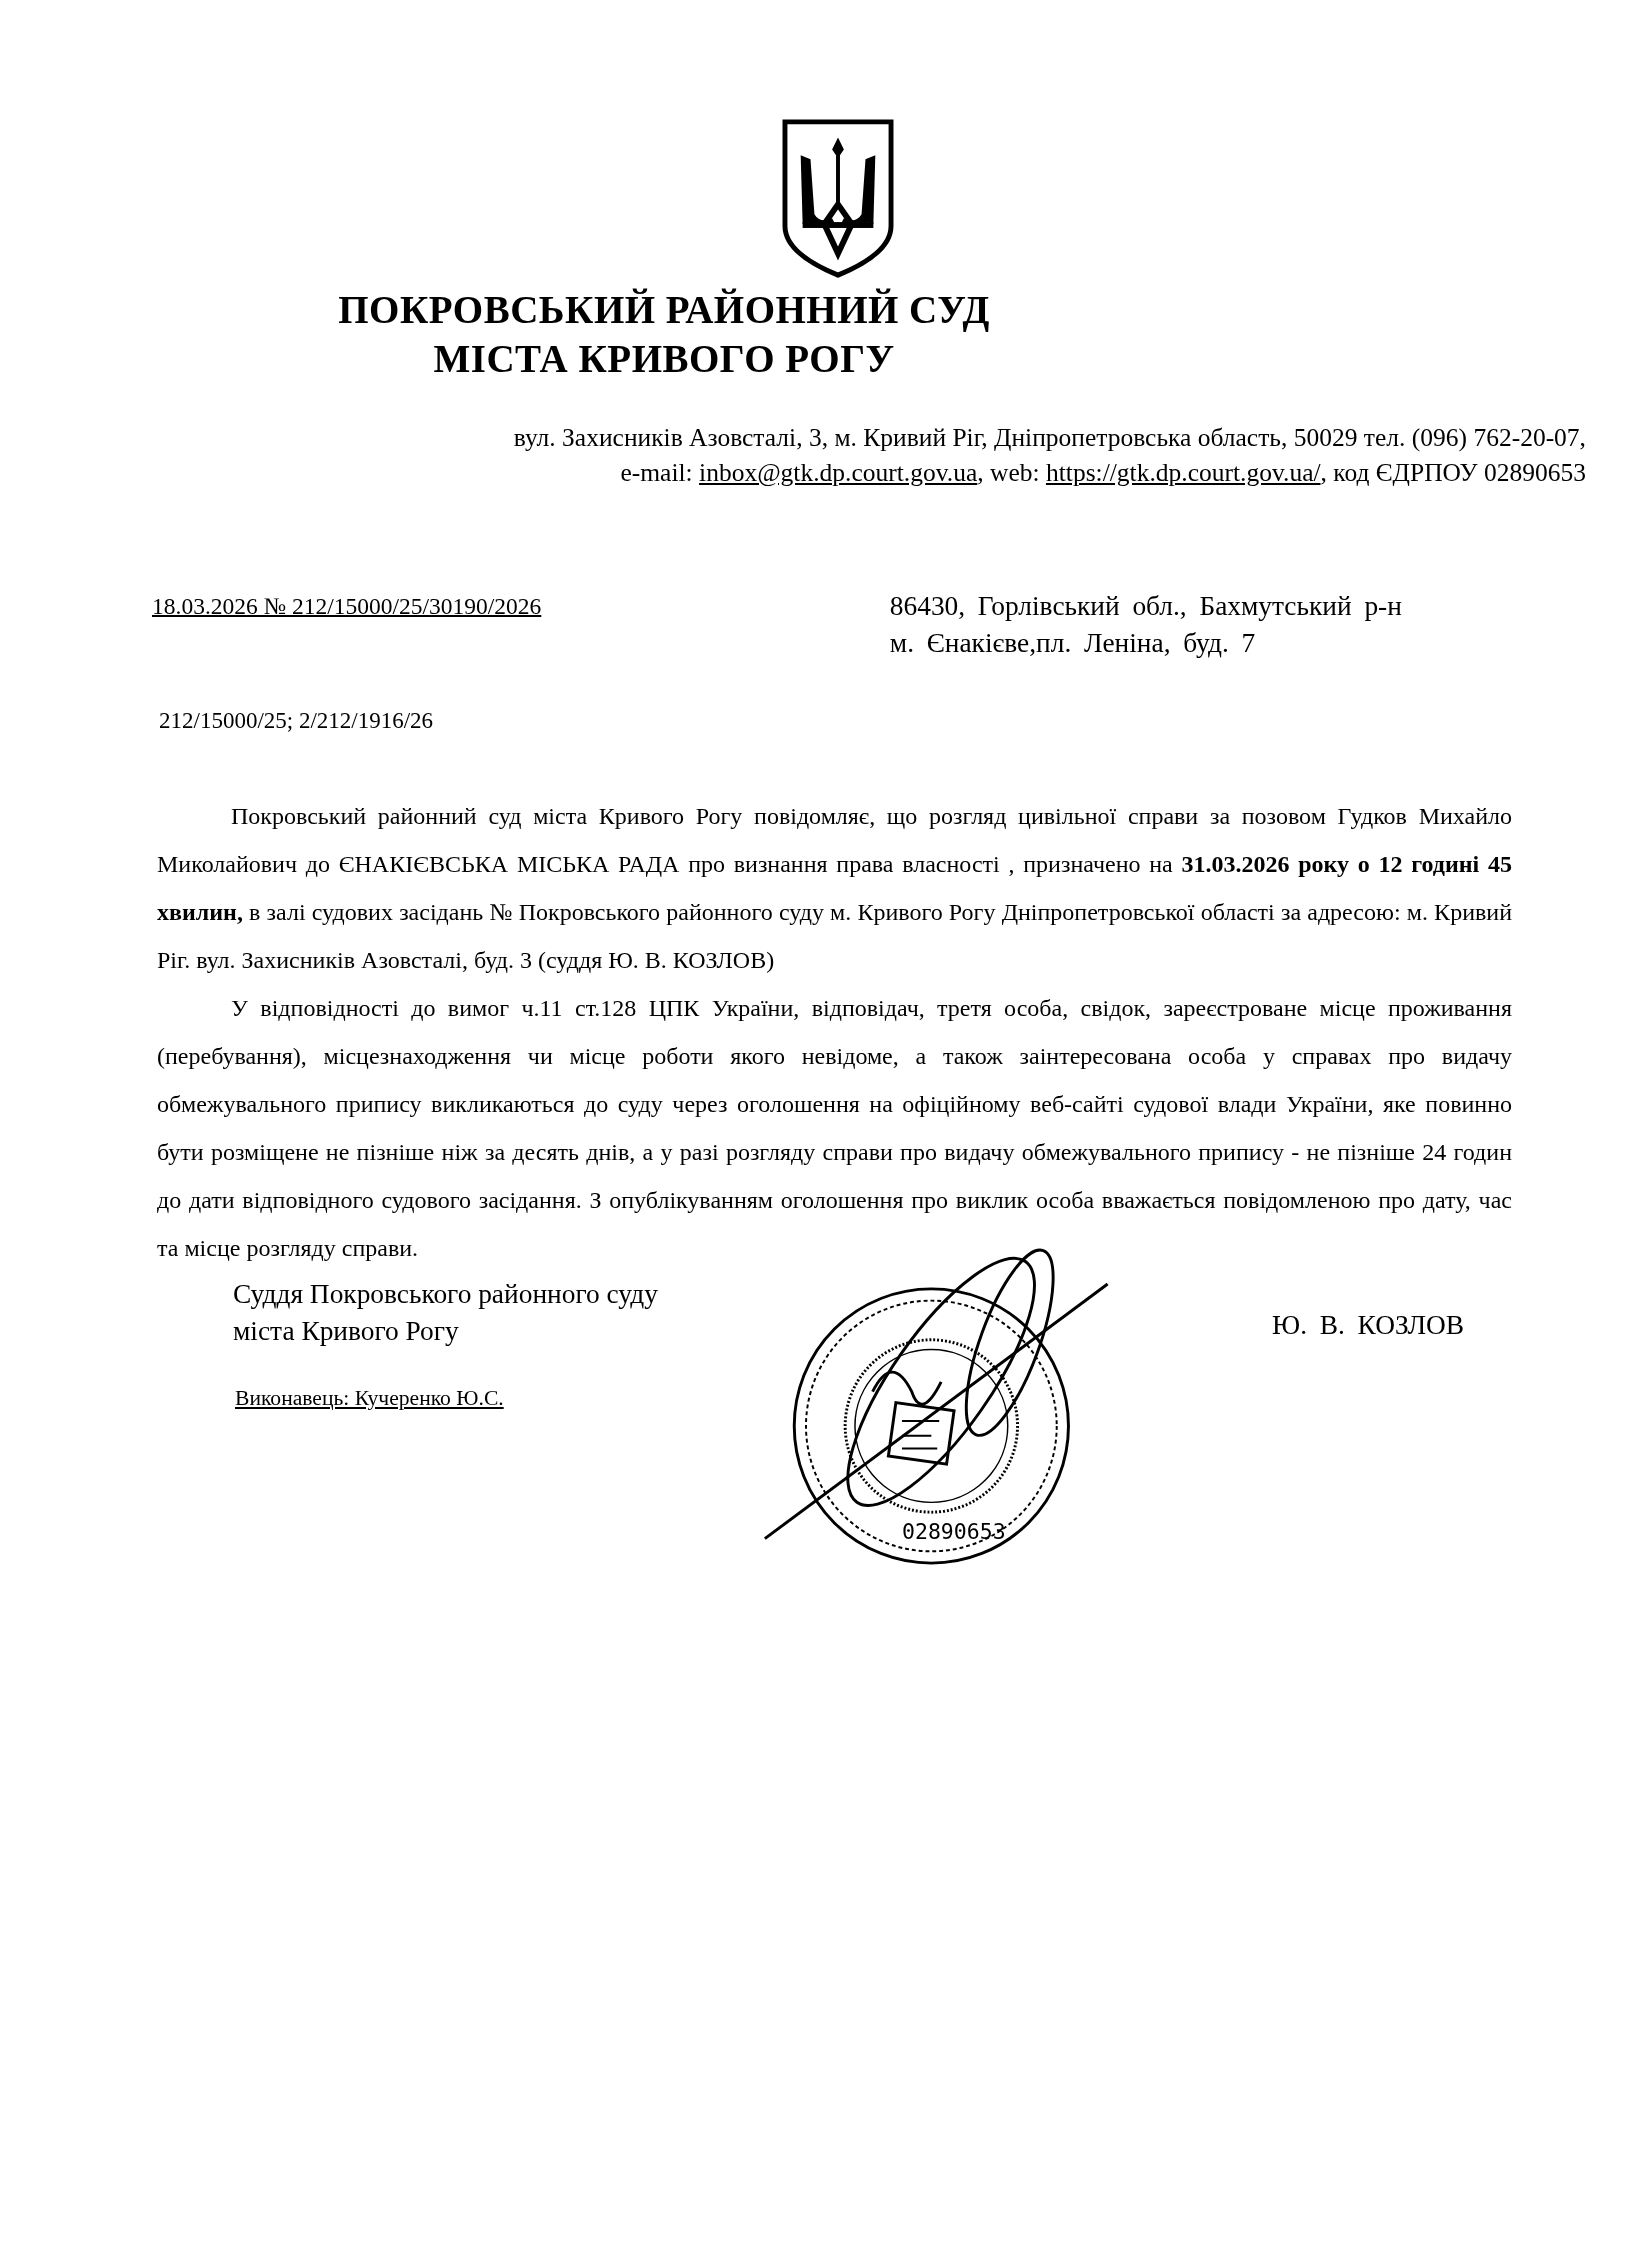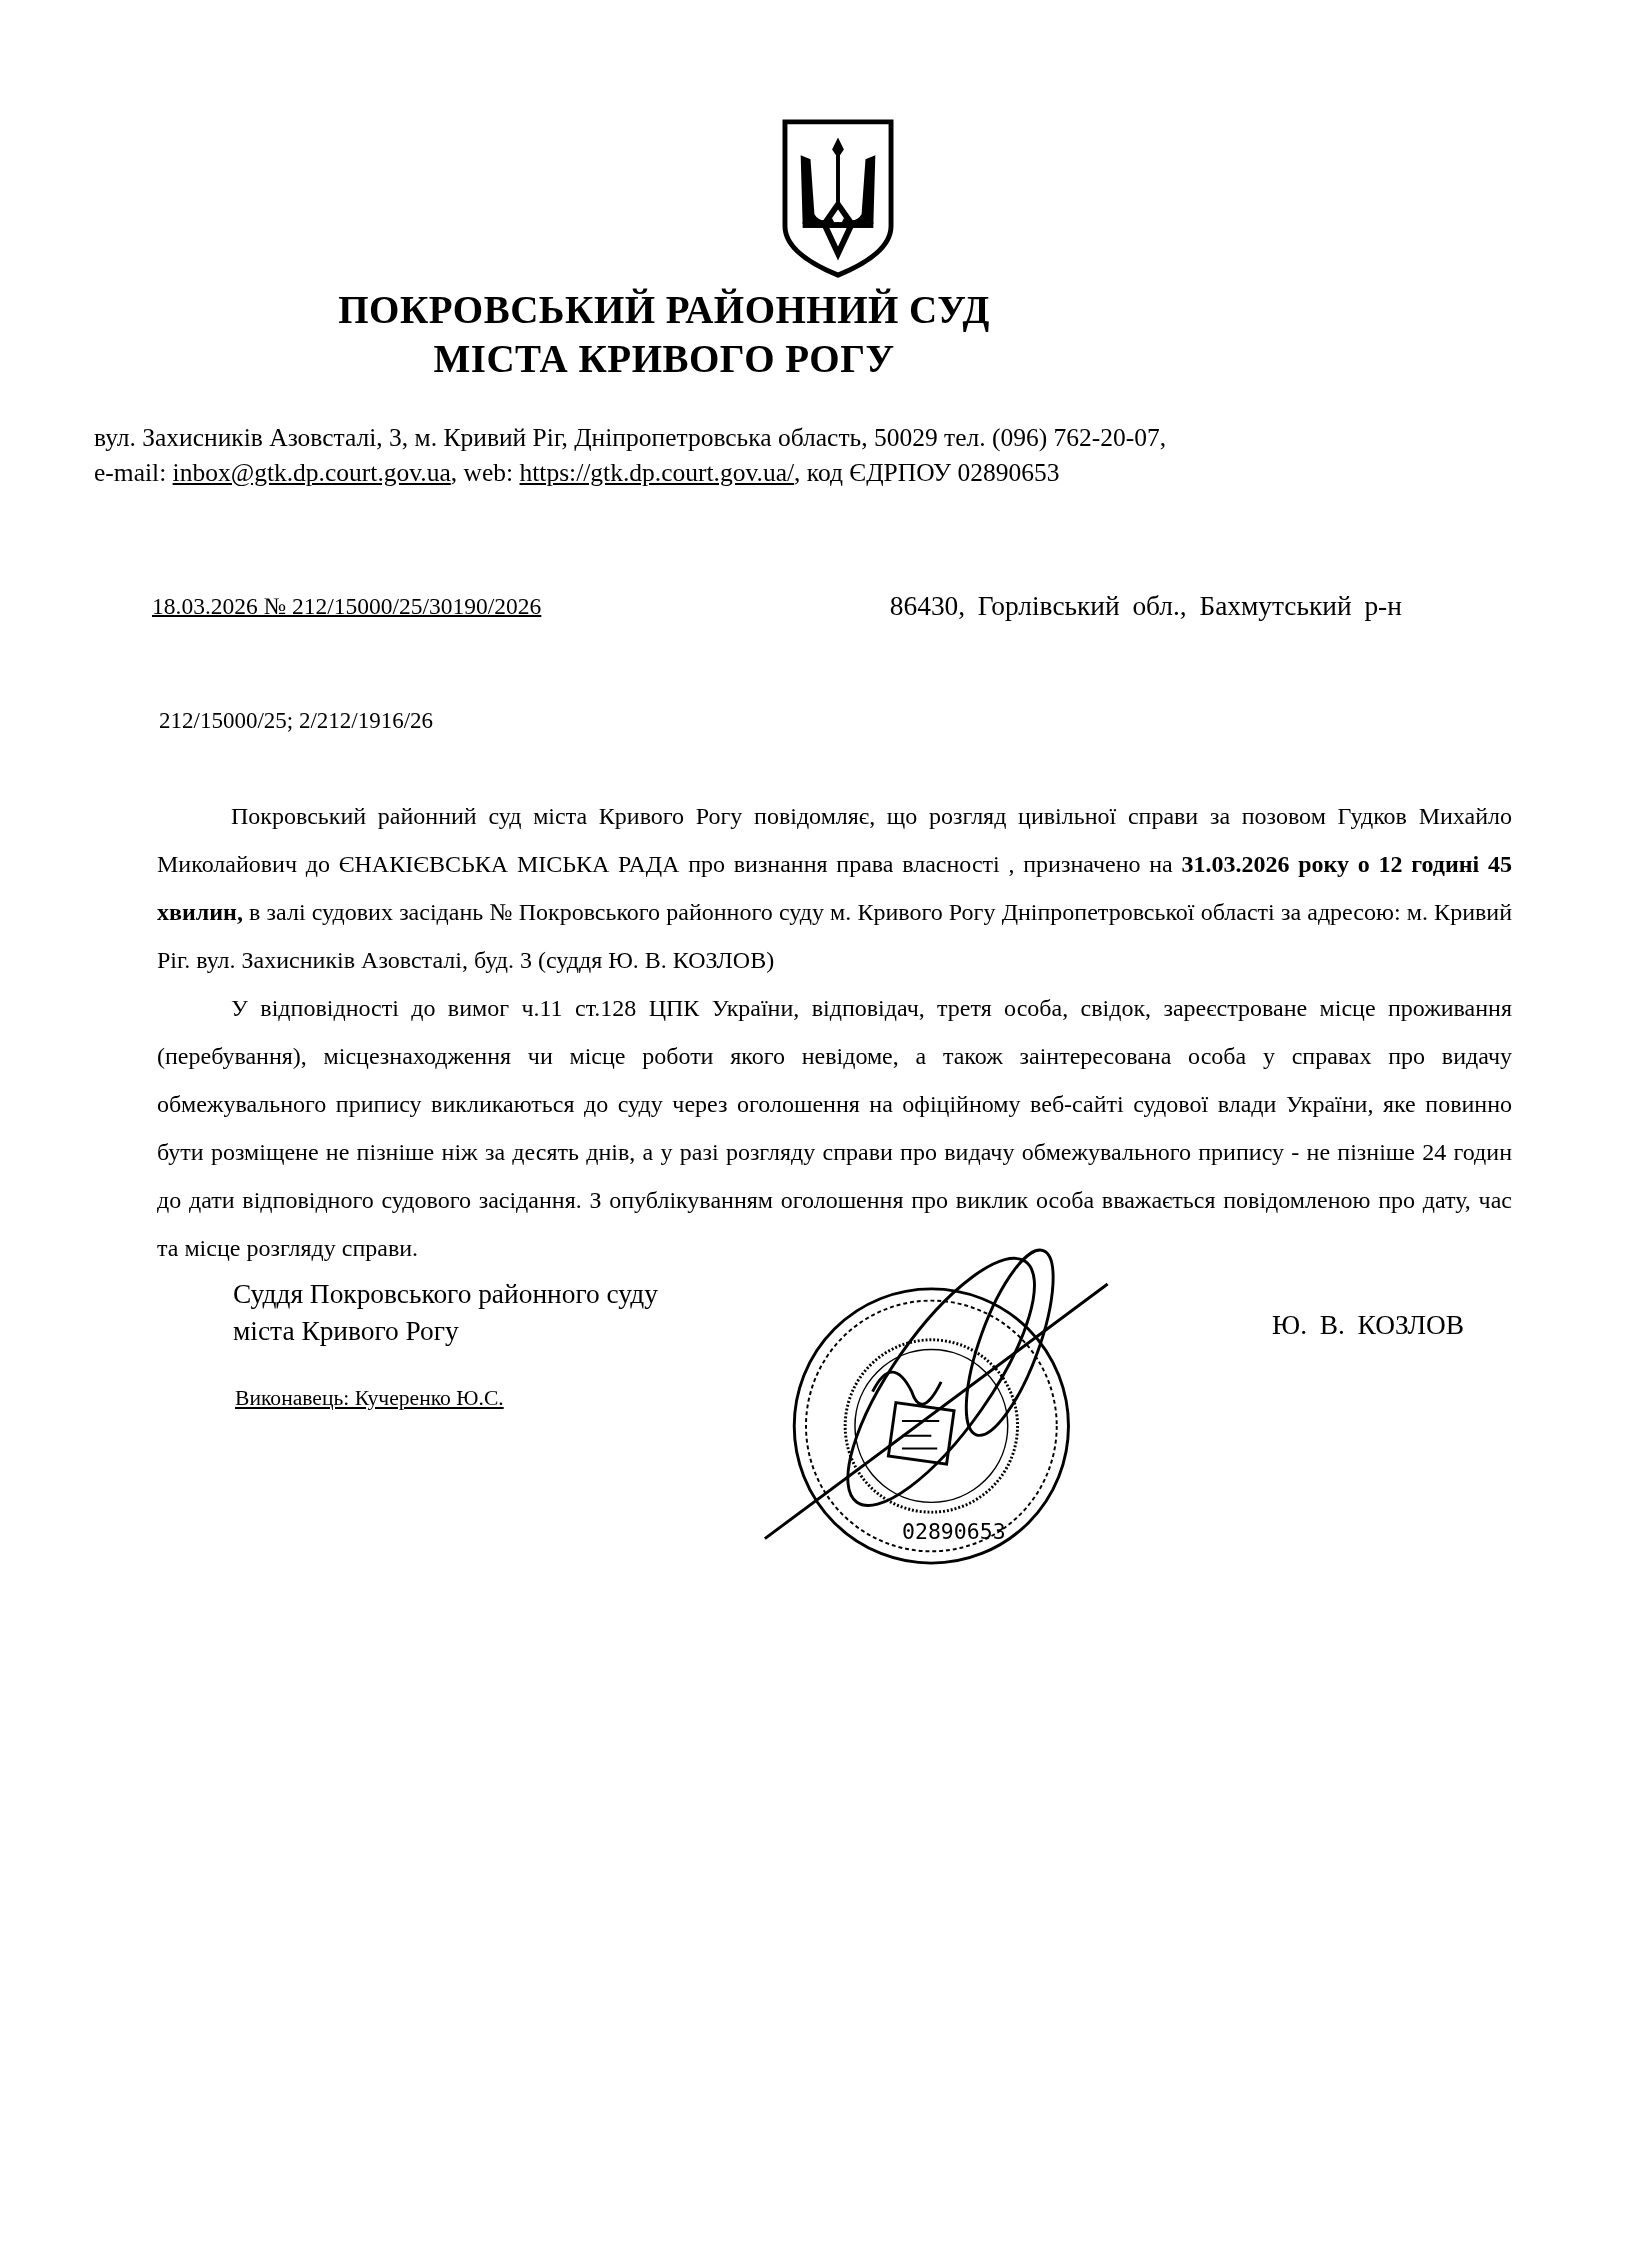--- a/index.html
+++ b/index.html
@@ -8,21 +8,21 @@
     font-family: "Liberation Serif", "DejaVu Serif", serif; color: #000;
   }
   .abs { position: absolute; }
   .emblem { left: 779px; top: 116px; width: 118px; height: 165px; }
   .title {
     left: 0; width: 1328px; text-align: center; font-weight: bold;
     font-size: 39px; line-height: 51px; letter-spacing: 0.5px;
   }
   .title1 { top: 284px; }
   .title2 { top: 333px; }
-  .addr { left: 16px; width: 1586px; text-align: left; font-size: 25.5px; line-height: 35px; }
+  .addr { left: 0; width: 1586px; text-align: right; font-size: 25.5px; line-height: 35px; }
   .addr1 { top: 420px; padding-left: 78px; box-sizing: border-box; }
   .addr2 { top: 455px; padding-left: 78px; box-sizing: border-box; }
   .u { text-decoration: underline; margin-top: 28px; }
   .outref { left: 152px; top: 593px; font-size: 23.5px; text-decoration: underline; text-decoration-thickness: 2px; }
   .inref { left: 159px; top: 708px; font-size: 23px; }
   .recipient { left: 880px; top: 588px; font-size: 27.4px; line-height: 37px; }
   .recipient .line { white-space: nowrap; }
   .recipient .indent { padding-left: 9.8px; word-spacing: 5.9px; }
   .body-text {
     left: 157px; top: 792px; width: 1355px; font-size: 24px; line-height: 48px;
@@ -53,20 +53,21 @@
 <div class="abs addr addr1">вул. Захисників Азовсталі, 3, м. Кривий Ріг,  Дніпропетровська область, 50029 тел. (096) 762-20-07,</div>
 <div class="abs addr addr2">
   <span>e-mail: </span><span class="u">inbox@gtk.dp.court.gov.ua</span><span>,  web: </span><span class="u">https://gtk.dp.court.gov.ua/</span><span>, код ЄДРПОУ 02890653</span>
 </div>
 
 <div class="abs outref">18.03.2026 №  212/15000/25/30190/2026</div>
 <div class="abs inref">212/15000/25; 2/212/1916/26</div>
 
 <div class="abs recipient">
   <div class="line indent">86430, Горлівський обл., Бахмутський р-н</div>
+  <div class="line indent">м. Єнакієве,пл. Леніна, буд. 7</div>
 </div>
 
 <div class="abs body-text">
   <p><span>Покровський районний суд міста Кривого Рогу  повідомляє, що розгляд цивільної справи за позовом Гудков Михайло Миколайович  до ЄНАКІЄВСЬКА МІСЬКА РАДА про визнання права власності , призначено на   </span><span class="bold">31.03.2026  року о  12  годині  45  хвилин,</span><span> в залі судових засідань №  Покровського  районного суду м. Кривого Рогу Дніпропетровської області за адресою: м. Кривий Ріг. вул. Захисників Азовсталі,  буд. 3 (суддя  Ю.  В.  КОЗЛОВ)</span></p>
   <p>У відповідності до вимог ч.11 ст.128 ЦПК України, відповідач, третя особа, свідок, зареєстроване місце проживання (перебування), місцезнаходження чи місце роботи якого невідоме, а також заінтересована особа у справах про видачу обмежувального припису викликаються до суду через оголошення на офіційному веб-сайті судової влади України, яке повинно бути розміщене не пізніше ніж за десять днів, а у разі розгляду справи про видачу обмежувального припису - не пізніше 24 годин до дати відповідного судового засідання. З опублікуванням оголошення про виклик особа вважається повідомленою про дату, час та місце розгляду справи.</p>
 </div>
 
 <div class="abs sig-title">
   <div>Суддя  Покровського районного суду</div>
   <div>міста Кривого Рогу</div>

